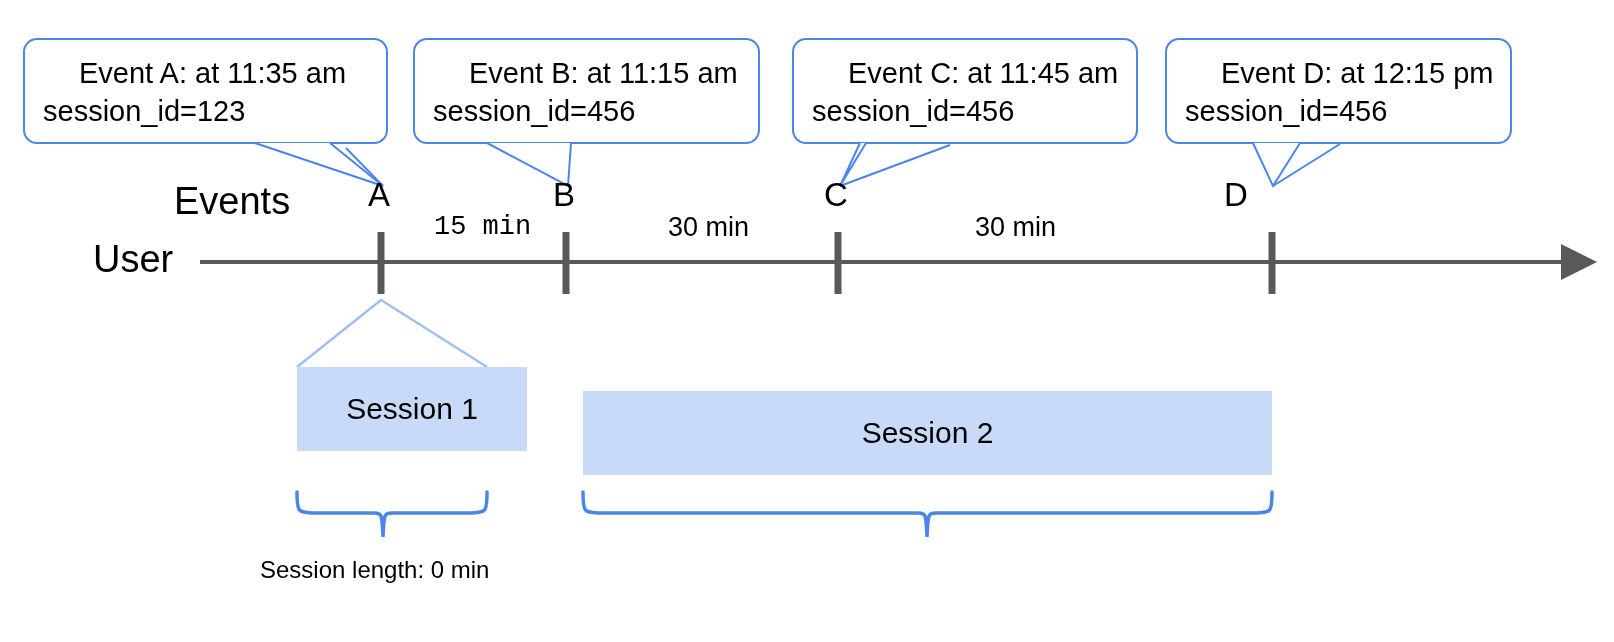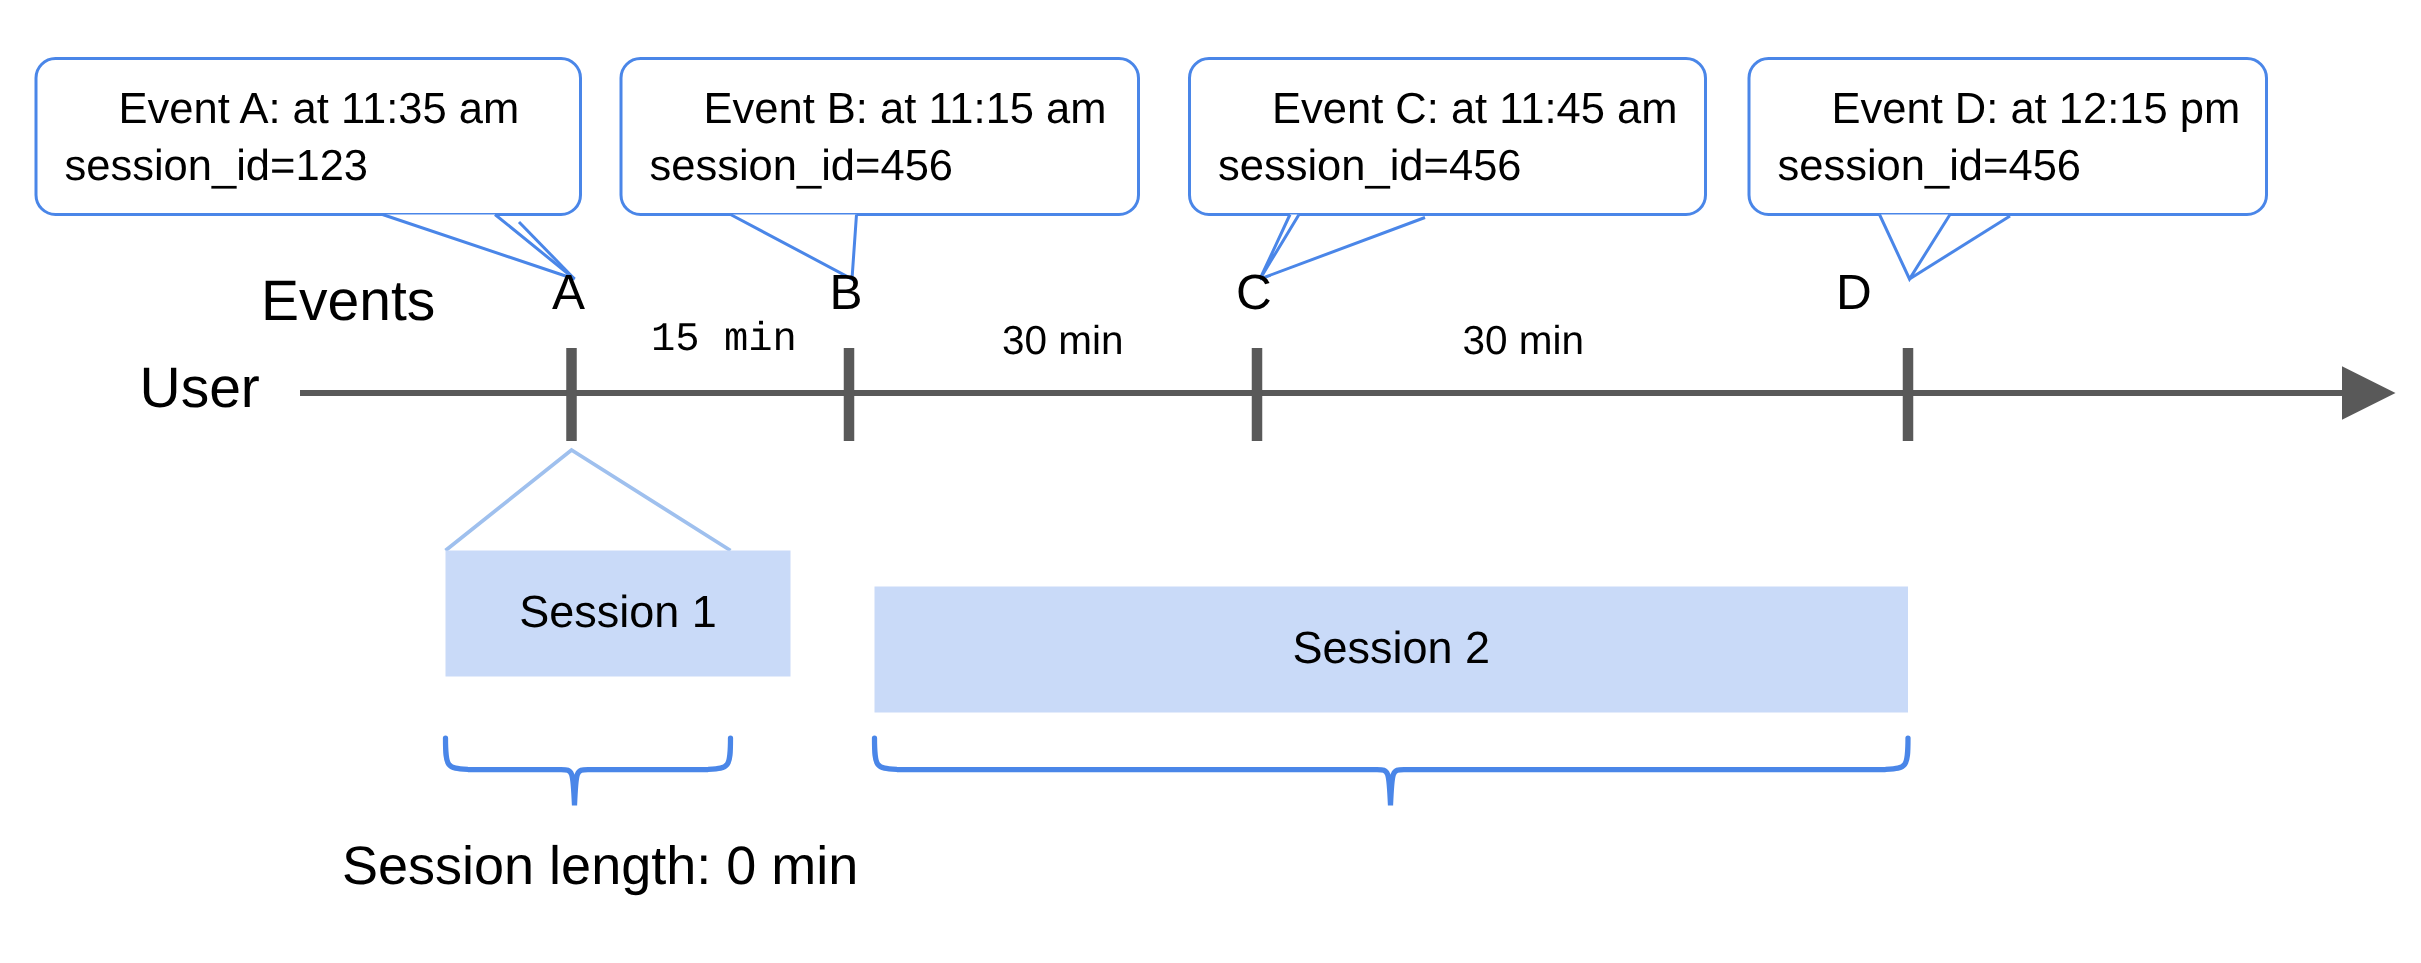--- a/index.html
+++ b/index.html
@@ -18,21 +18,21 @@
   .axis-label{position:absolute;white-space:nowrap;}
   .lbl-events{font-size:38px;}
   .lbl-user{font-size:38px;}
   .lbl-tick{font-size:33px;}
   .lbl-dur{font-size:27px;}
 
   .sessionbox{position:absolute;background:#c9daf8;display:flex;
               align-items:center;justify-content:center;}
   .sessionbox span{font-size:30px;color:#000;}
 
-  .sesslen{position:absolute;font-size:36px;white-space:nowrap;}
+  .sesslen{position:absolute;font-size:24px;white-space:nowrap;margin-left:32px;}
 </style>
 </head>
 <body>
 
 <div class="stage">
 
   <div class="callout" style="left:23px;top:38px;width:365px;height:106px;">
     <div class="line1"><span class="strong">Event A:</span><span> at 11:35 am</span></div>
     <div class="line2">session_id=123</div>
   </div>

